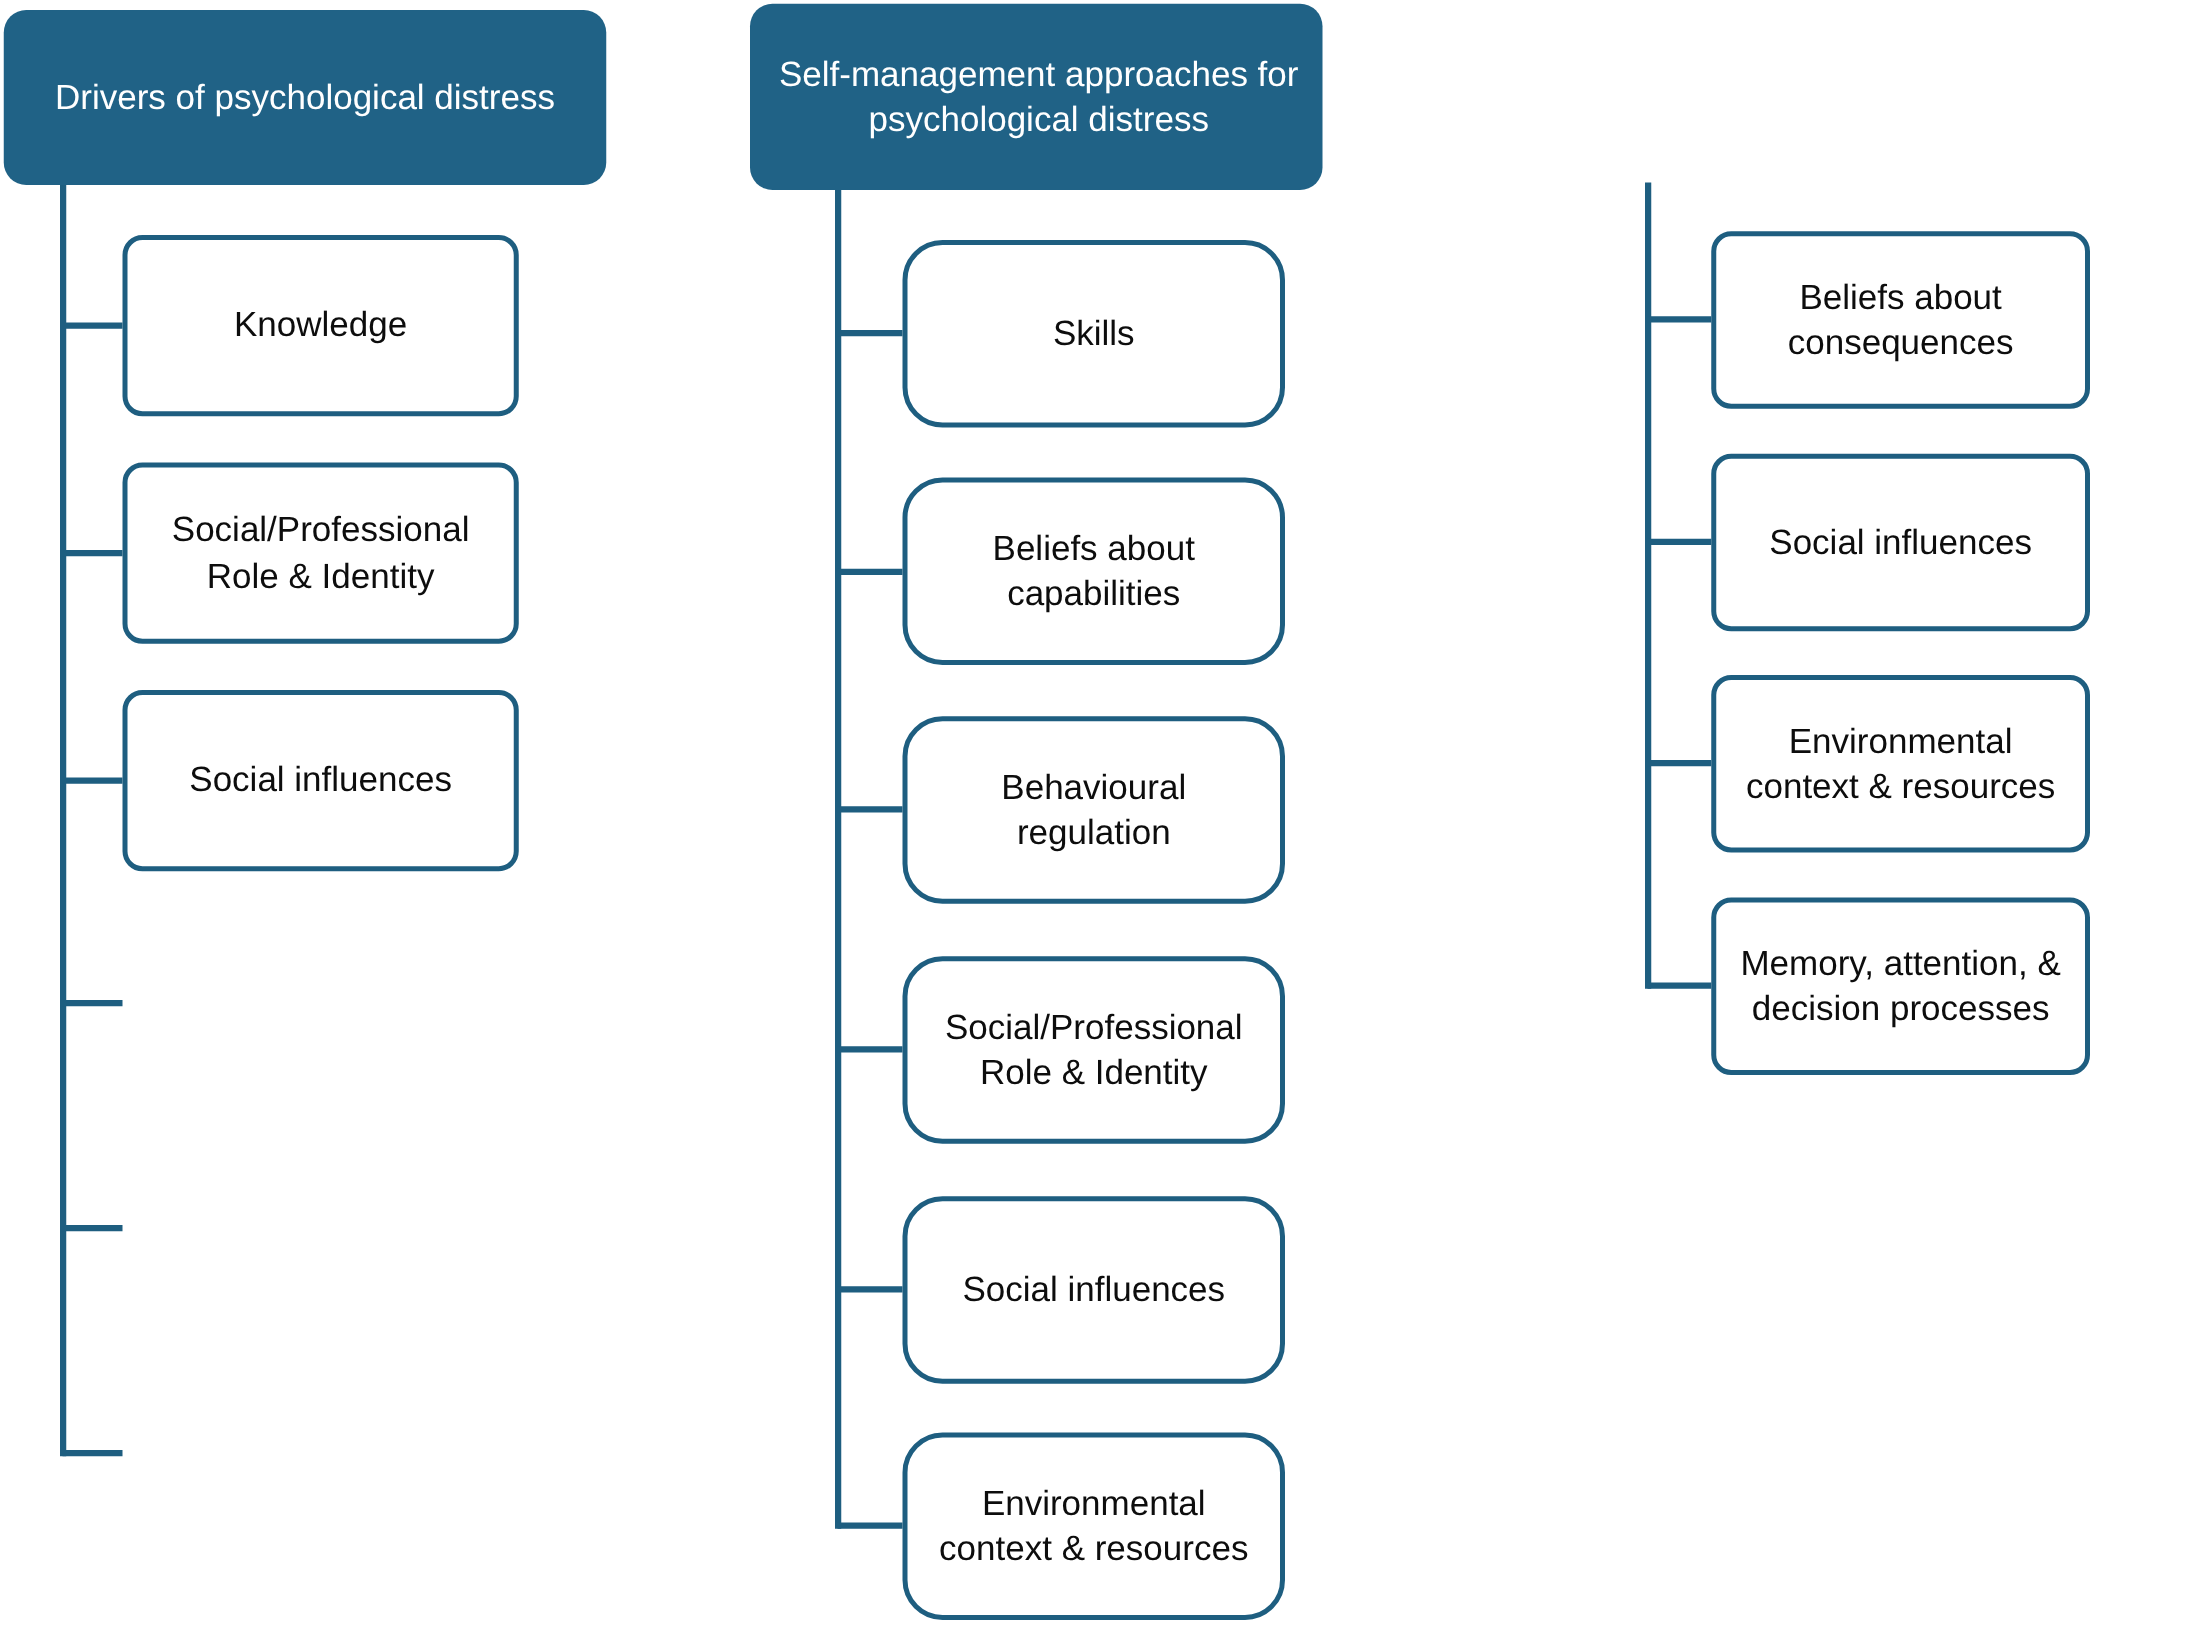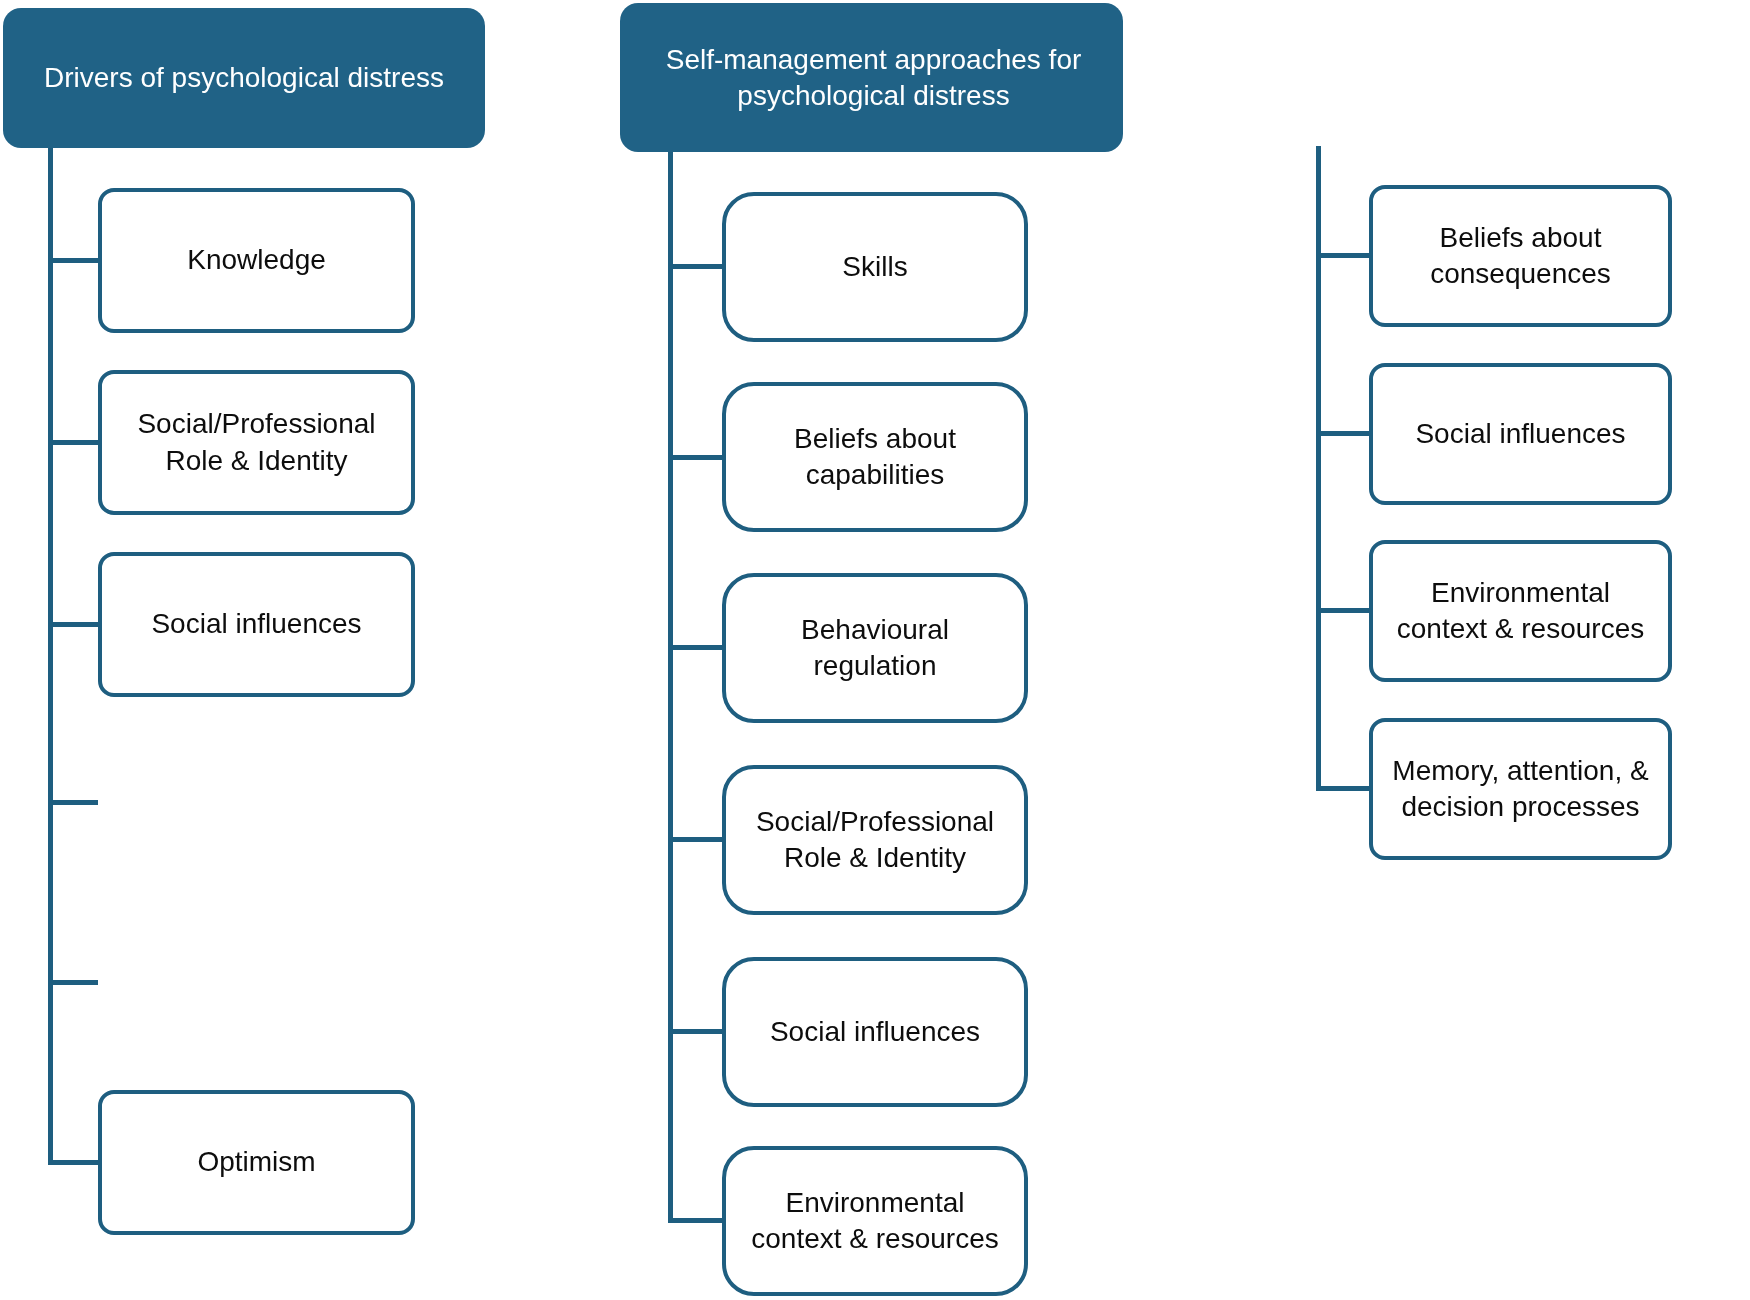--- a/index.html
+++ b/index.html
@@ -55,21 +55,21 @@
     position: absolute;
     height: 5px;
     background: #1e5e80;
   }
   
   .h0 { left: 3px;    top: 8px;   width: 482px; height: 140px; }
   .t0 { left: 48px;   top: 148px; height: 1017px; }
   .n0 { left: 98px;   width: 317px; height: 145px; justify-content: center; }
   .s0 { left: 50px;   width: 48px; }
   
-  .h1 { left: 620px;  top: 3px;   width: 503px; height: 149px; padding-left: 18px; }
+  .h1 { left: 600px;  top: 3px;   width: 458px; height: 149px; padding-left: 18px; }
   .t1 { left: 668px;  top: 152px; height: 1071px; }
   .n1 { left: 722px;  width: 306px; height: 150px; border-radius: 32px; }
   .s1 { left: 670px;  width: 52px; }
   
   .h2 { left: 1275px; top: 11px;  width: 472px; height: 135px; }
   .t2 { left: 1316px; top: 146px; height: 645px; }
   .n2 { left: 1369px; width: 303px; height: 142px; }
   .s2 { left: 1318px; width: 51px; }
 </style>
 </head>
@@ -96,23 +96,20 @@
   <div class="stub s0" style="top:622px"></div>
   <div class="node n0" style="top:552px">
     <span>Social influences</span>
   </div>
 
   <div class="stub s0" style="top:800px"></div>
 
   <div class="stub s0" style="top:980px"></div>
 
   <div class="stub s0" style="top:1160px"></div>
-  <div class="node n0" style="top:1090px">
-    <span>Optimism</span>
-  </div>
 
   <div class="hdr h1">
     <span>Self-management approaches for
 psychological distress</span>
   </div>
   <div class="trunk t1"></div>
 
   <div class="stub s1" style="top:264px"></div>
   <div class="node n1" style="top:192px">
     <span>Skills</span>

